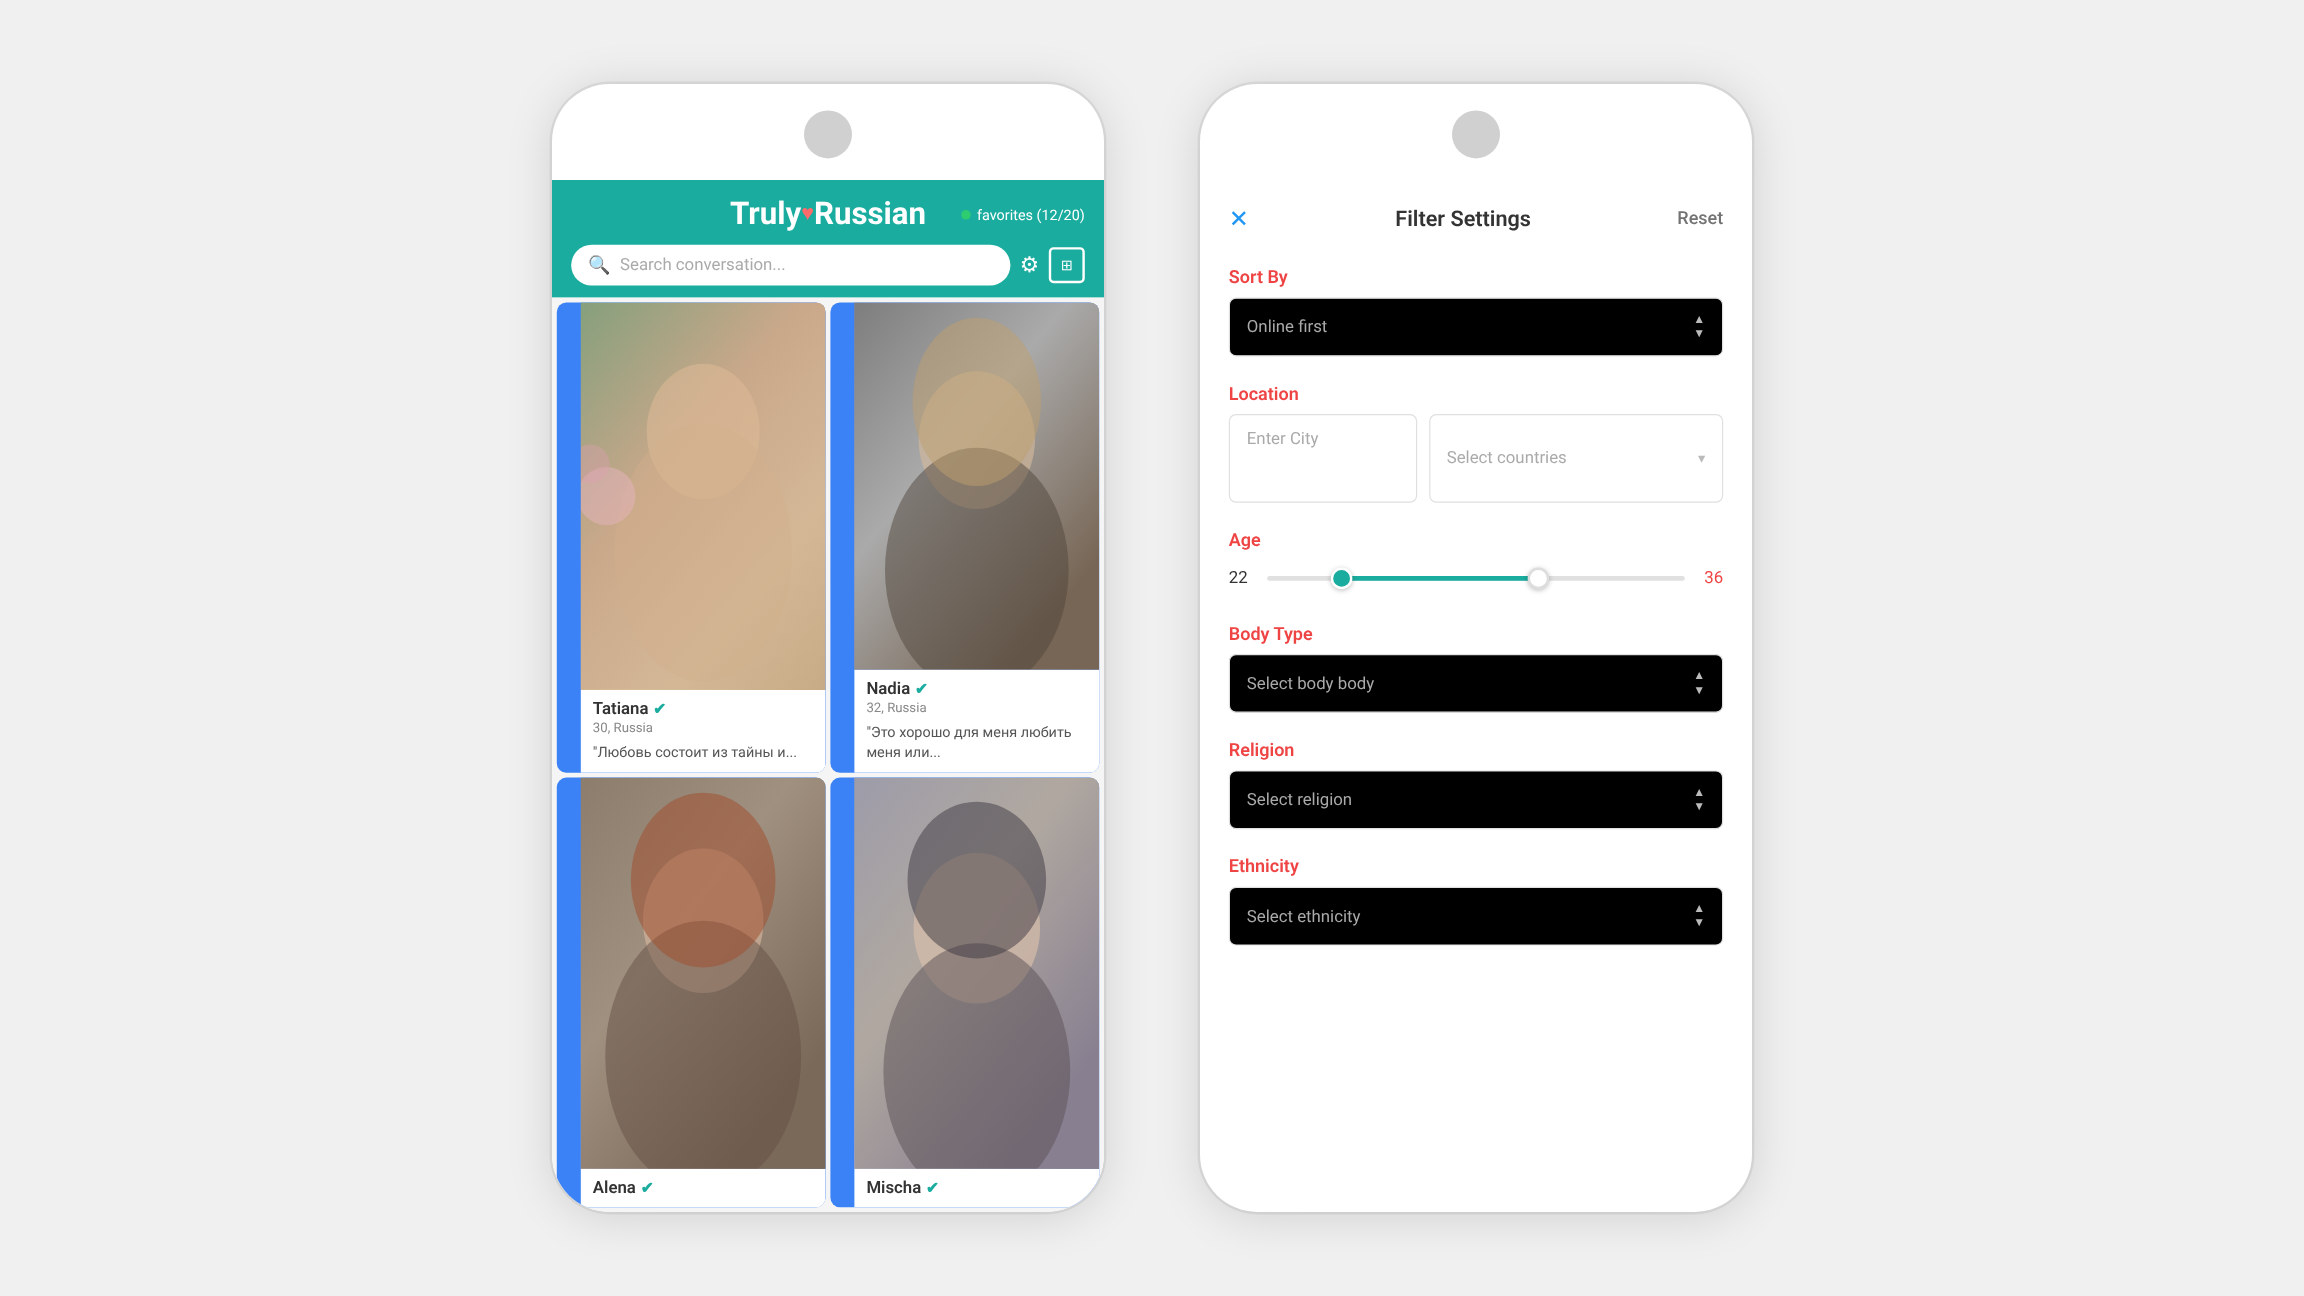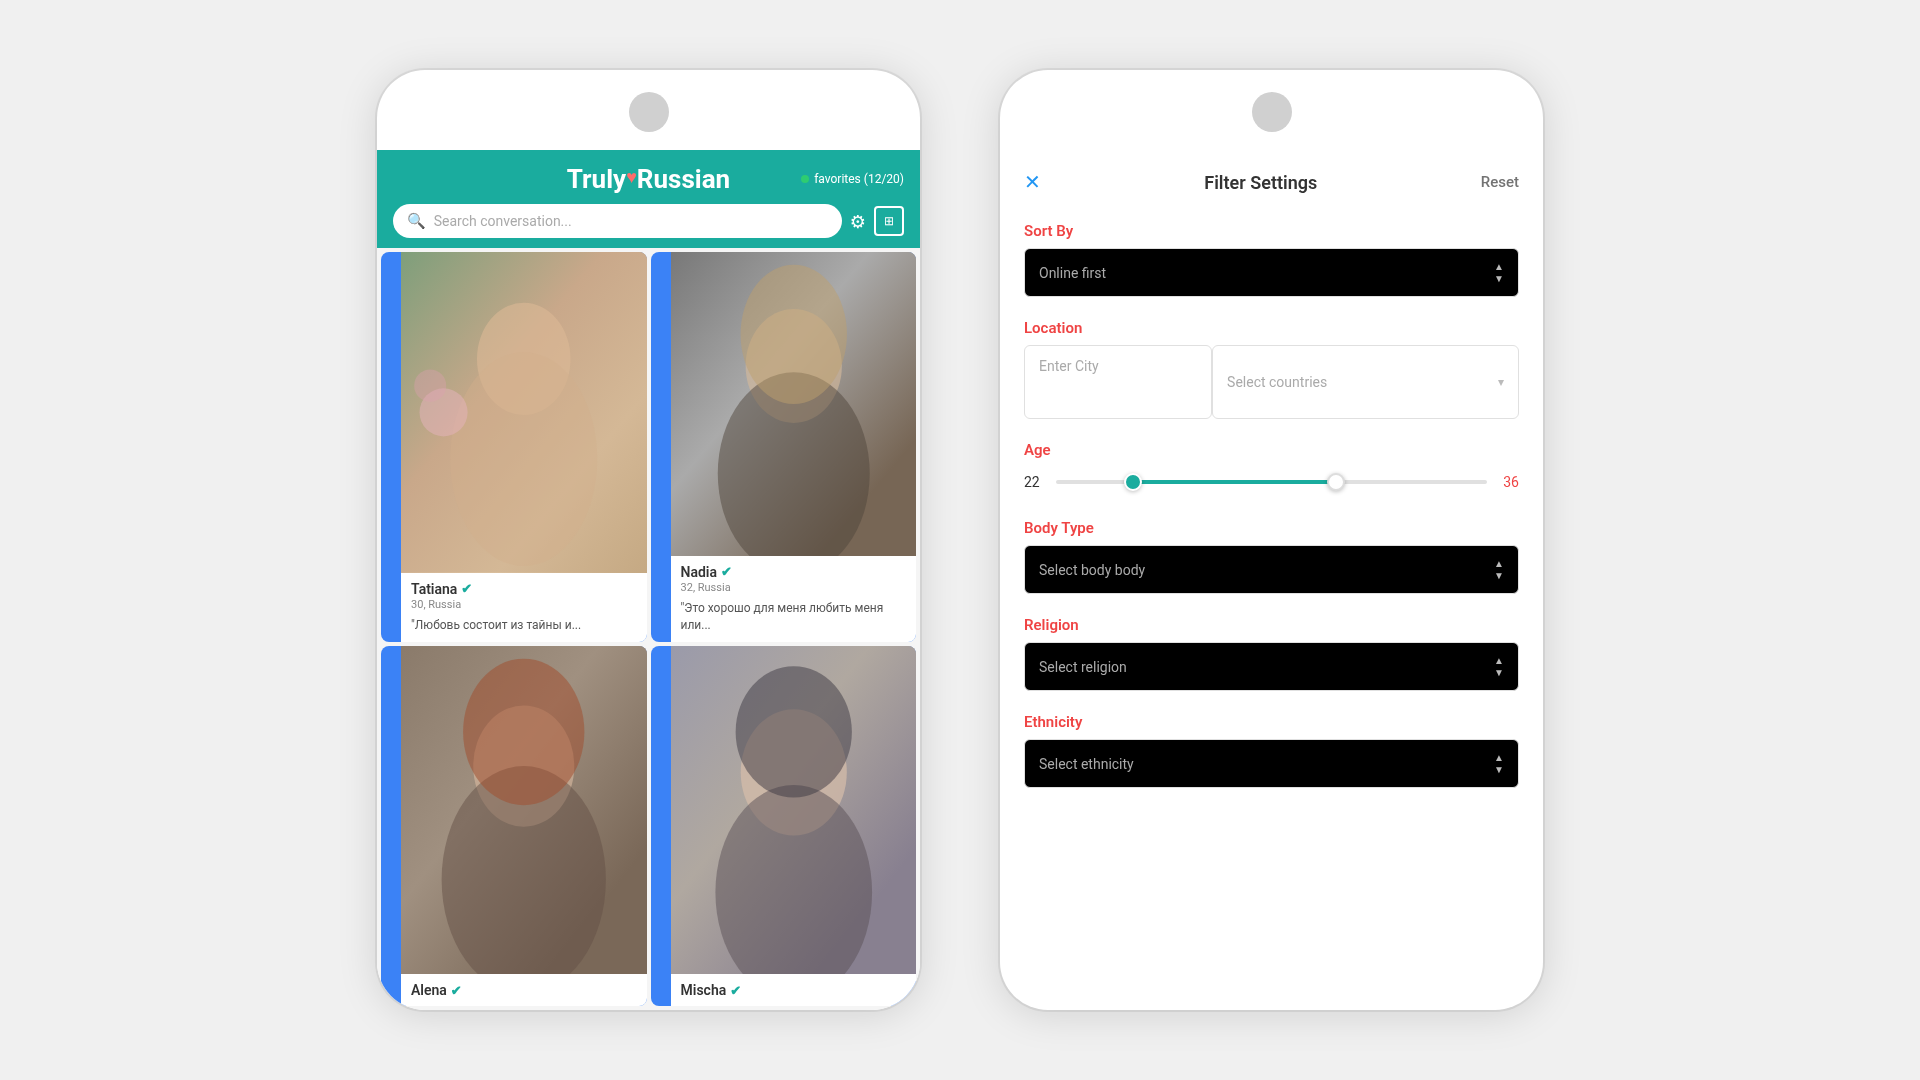--- a/index.html
+++ b/index.html
@@ -22,21 +22,21 @@
       width: 100%;
     }
 
     
     .phone {
       background: #fff;
       border-radius: 48px;
       box-shadow: 0 4px 40px rgba(0,0,0,0.13), 0 0 0 2px #e0e0e0;
       overflow: hidden;
       position: relative;
-      width: 543px;
+      width: 460px;
       height: 940px;
       display: flex;
       flex-direction: column;
     }
 
     .phone::before {
       content: '';
       display: block;
       width: 40px;
       height: 40px;
@@ -296,20 +296,21 @@
     .filter-select-arrows {
       display: flex;
       flex-direction: column;
       gap: 1px;
       color: #bbb;
       font-size: 10px;
     }
 
     .location-row {
       display: flex;
+      gap: 10px;
     }
 
     .city-input {
       flex: 0 0 38%;
       border: 1px solid #e0e0e0;
       border-radius: 6px;
       padding: 12px 14px;
       font-size: 14px;
       color: #aaa;
       background: #fff;

